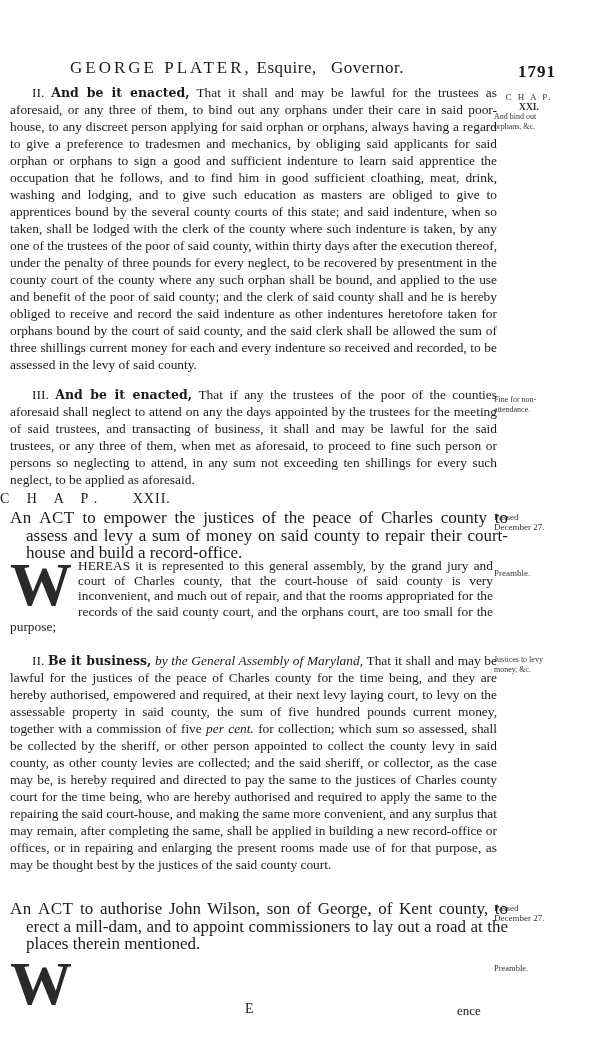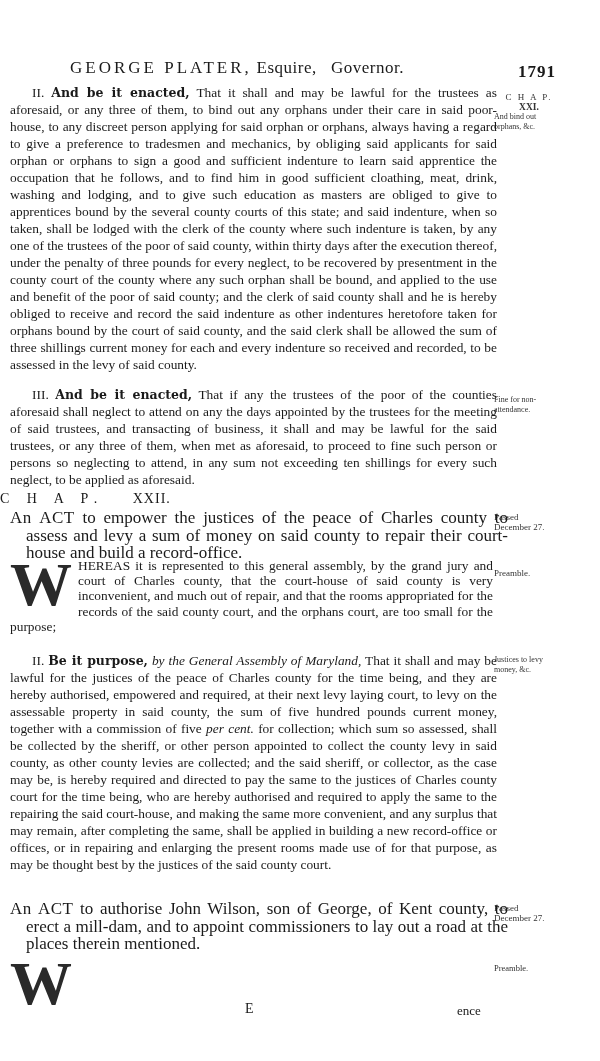--- a/index.html
+++ b/index.html
@@ -110,21 +110,21 @@
     <span>to empower the justices of the peace of Charles county to assess and levy a sum of money on said county to repair their court-house and build a record-office.</span>
   </div>
   <div class="whereas-block" style="top:558px;">
     <span class="dropcap">W</span>
     <span>HEREAS it is represented to this general assembly, by the grand jury and court of Charles county, that the court-house of said county is very inconvenient, and much out of repair, and that the rooms appropriated for the records of the said county court, and the orphans court, are too small for the purpose;</span>
   </div>
 
   <div class="body-col" style="top:652px;">
     <p style="text-indent:22px;">
       <span>II.</span>
-      <span class="bl">Be it purpose,</span>
+      <span class="bl">Be it business,</span>
       <span class="it">by the General Assembly of Maryland,</span>
       <span>That it shall and may be lawful for the justices of the peace of Charles county for the time being, and they are hereby authorised, empowered and required, at their next levy laying court, to levy on the assessable property in said county, the sum of five hundred pounds current money, together with a commission of five</span>
       <span class="it">per cent.</span>
       <span>for collection; which sum so assessed, shall be collected by the sheriff, or other person appointed to collect the county levy in said county, as other county levies are collected; and the said sheriff, or collector, as the case may be, is hereby required and directed to pay the same to the justices of Charles county court for the time being, who are hereby authorised and required to apply the same to the repairing the said court-house, and making the same more convenient, and any surplus that may remain, after completing the same, shall be applied in building a new record-office or offices, or in repairing and enlarging the present rooms made use of for that purpose, as may be thought best by the justices of the said county court.</span>
     </p>
   </div>
 
   <div class="act-title" style="top:900px;">
     <span class="an-act">An ACT</span>
     <span>to authorise John Wilson, son of George, of Kent county, to erect a mill-dam, and to appoint commissioners to lay out a road at the places therein mentioned.</span>

